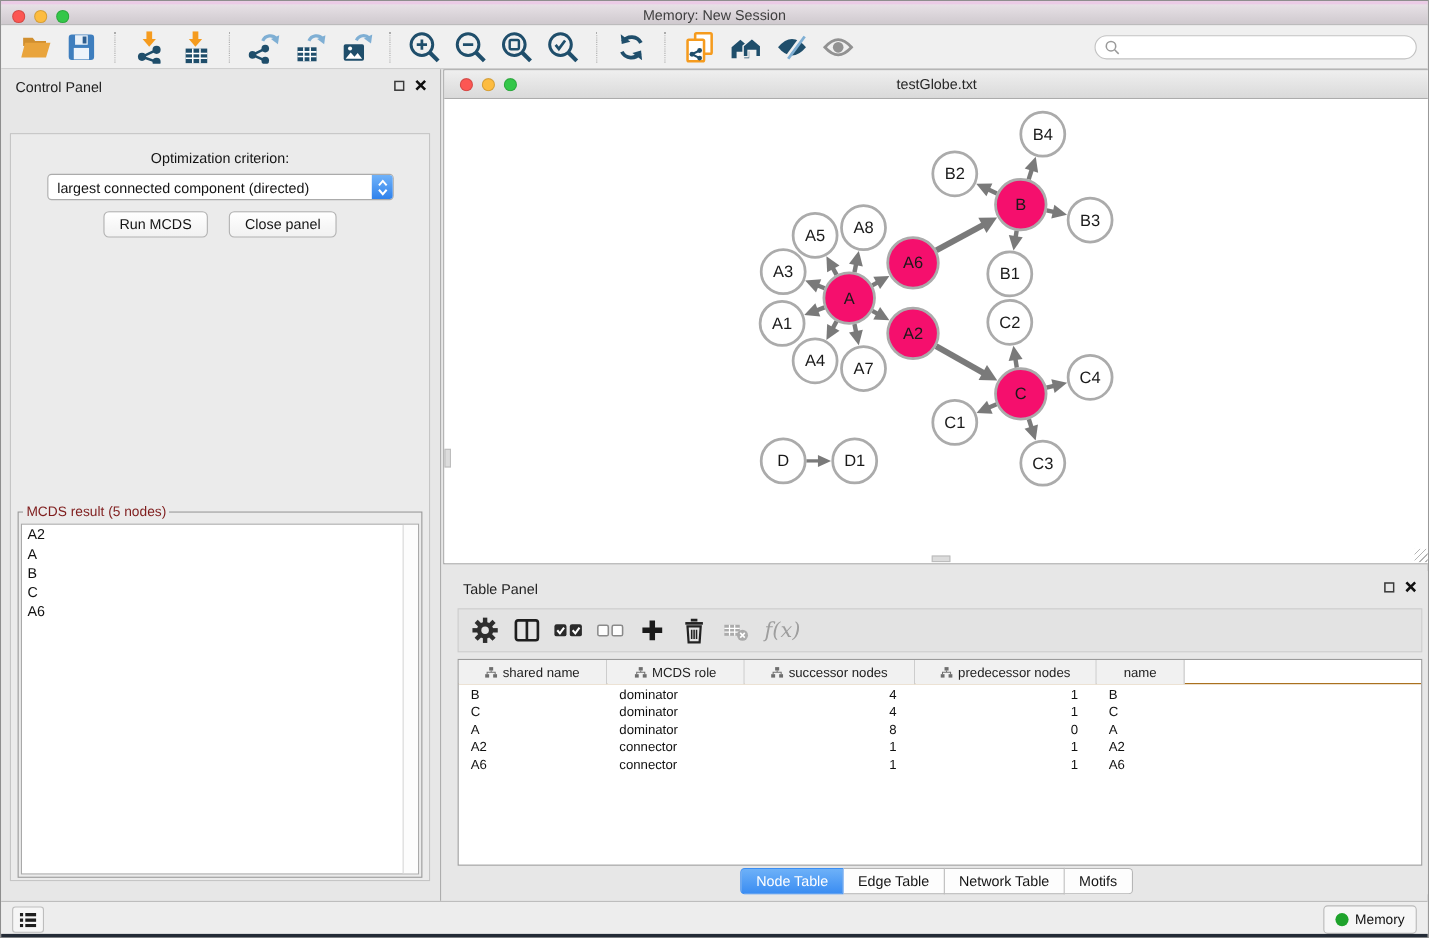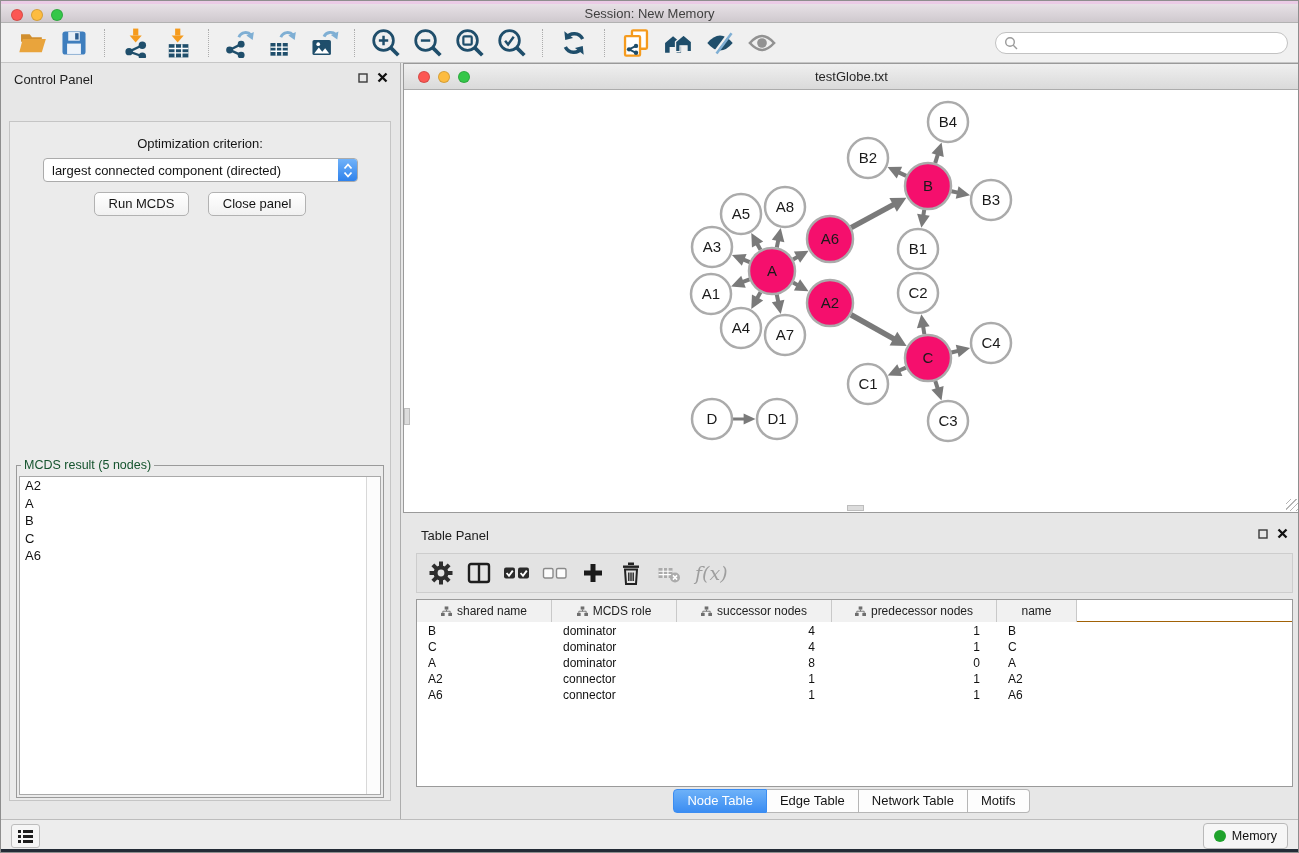--- a/index.html
+++ b/index.html
@@ -42,21 +42,21 @@
   .tab.active { background:linear-gradient(#6DB1F8,#3B8DF2); border-color:#3B8DF2; color:#FFFFFF; }
   #cp-body { position:absolute; left:8px; top:58px; width:382px; height:680px; background:#EBEBEB; border:1px solid #C5C5C5; box-sizing:border-box; }
   #opt-label { position:absolute; left:0; right:0; top:14px; text-align:center; font-size:13px; color:#141414; }
   #criterion-dd { position:absolute; left:33px; top:36px; width:315px; height:24px; background:#FFFFFF; border:1px solid #ABABAB; border-radius:4px; box-sizing:border-box; display:flex; align-items:center; }
   #criterion-dd .val { flex:1; font-size:13px; color:#141414; padding-left:8px; white-space:nowrap; overflow:hidden; }
   #criterion-dd .stepper { width:19px; align-self:stretch; background:linear-gradient(#70B2F9,#2F82EC); border-radius:0 3px 3px 0; display:flex; align-items:center; justify-content:center; }
   .mac-btn { background:linear-gradient(#FFFFFF,#F1F1F1); border:1px solid #B2B2B2; border-radius:5px; font-size:13px; color:#141414; padding:3px 14px 4px; font-family:"Liberation Sans",sans-serif; cursor:default; }
   #btn-row { position:absolute; left:0; right:0; top:70px; text-align:center; }
   #btn-row .mac-btn { margin:0 7px; }
   #mcds-fieldset { position:absolute; left:6px; top:336px; width:368px; height:340px; border:1px solid #9A9A9A; margin:0; padding:0; box-sizing:border-box; }
-  #mcds-fieldset legend { font-size:12.5px; color:#14532d; margin-left:4px; padding:0 3px; }
+  #mcds-fieldset legend { font-size:12.5px; color:#7f1d1d; margin-left:4px; padding:0 3px; }
   #mcds-list { position:absolute; left:2px; right:2px; top:4px; bottom:2px; background:#FFFFFF; border:1px solid #A9A9A9; overflow:hidden; }
   #mcds-list .scroll-track { position:absolute; right:0; top:0; bottom:0; width:13px; background:#FCFCFC; border-left:1px solid #D8D8D8; }
   .list-item { font-size:13px; color:#111; padding:1px 5px; line-height:15.5px; }
   
   #network-window { position:absolute; left:402px; top:62px; width:897px; height:450px; background:#FFFFFF; border:1px solid #9A9A9A; box-sizing:border-box; }
   #nw-titlebar { position:absolute; left:0; top:0; width:100%; height:26px; background:linear-gradient(#EFEFEF,#DADADA); border-bottom:1px solid #ACACAC; box-sizing:border-box; }
   #nw-titlebar .title { position:absolute; left:0; right:0; top:5px; text-align:center; font-size:13px; color:#262626; }
   #nw-titlebar .lights { top:7px; left:14px; }
   #nw-canvas { position:absolute; left:0; top:26px; width:895px; height:422px; background:#FFFFFF; }
   .pane-handle-v { position:absolute; left:0; top:344px; width:6px; height:17px; background:#DCDCDC; border:1px solid #BDBDBD; box-sizing:border-box; }
@@ -90,21 +90,21 @@
 <body>
 
 <div id="app">
 
   <div id="titlebar">
     <div class="lights">
       <span class="light red"></span>
       <span class="light yellow"></span>
       <span class="light green"></span>
     </div>
-    <div class="title">Session: New Memory</div>
+    <div class="title">Memory: New Session</div>
   </div>
 
   <div id="toolbar">
     <div class="tbtn">
       <svg width="30" height="30" viewBox="0 0 26 26">
           <path d="M3.5 12 V5.5 h7.5 l2 2.5 h8.5 V11" fill="#D18F2F"></path>
           <path d="M2 21 L5 9.5 H25 L21.5 21 Z" fill="#E9A43C"></path>
         </svg>
     </div>
     <div class="tbtn">

